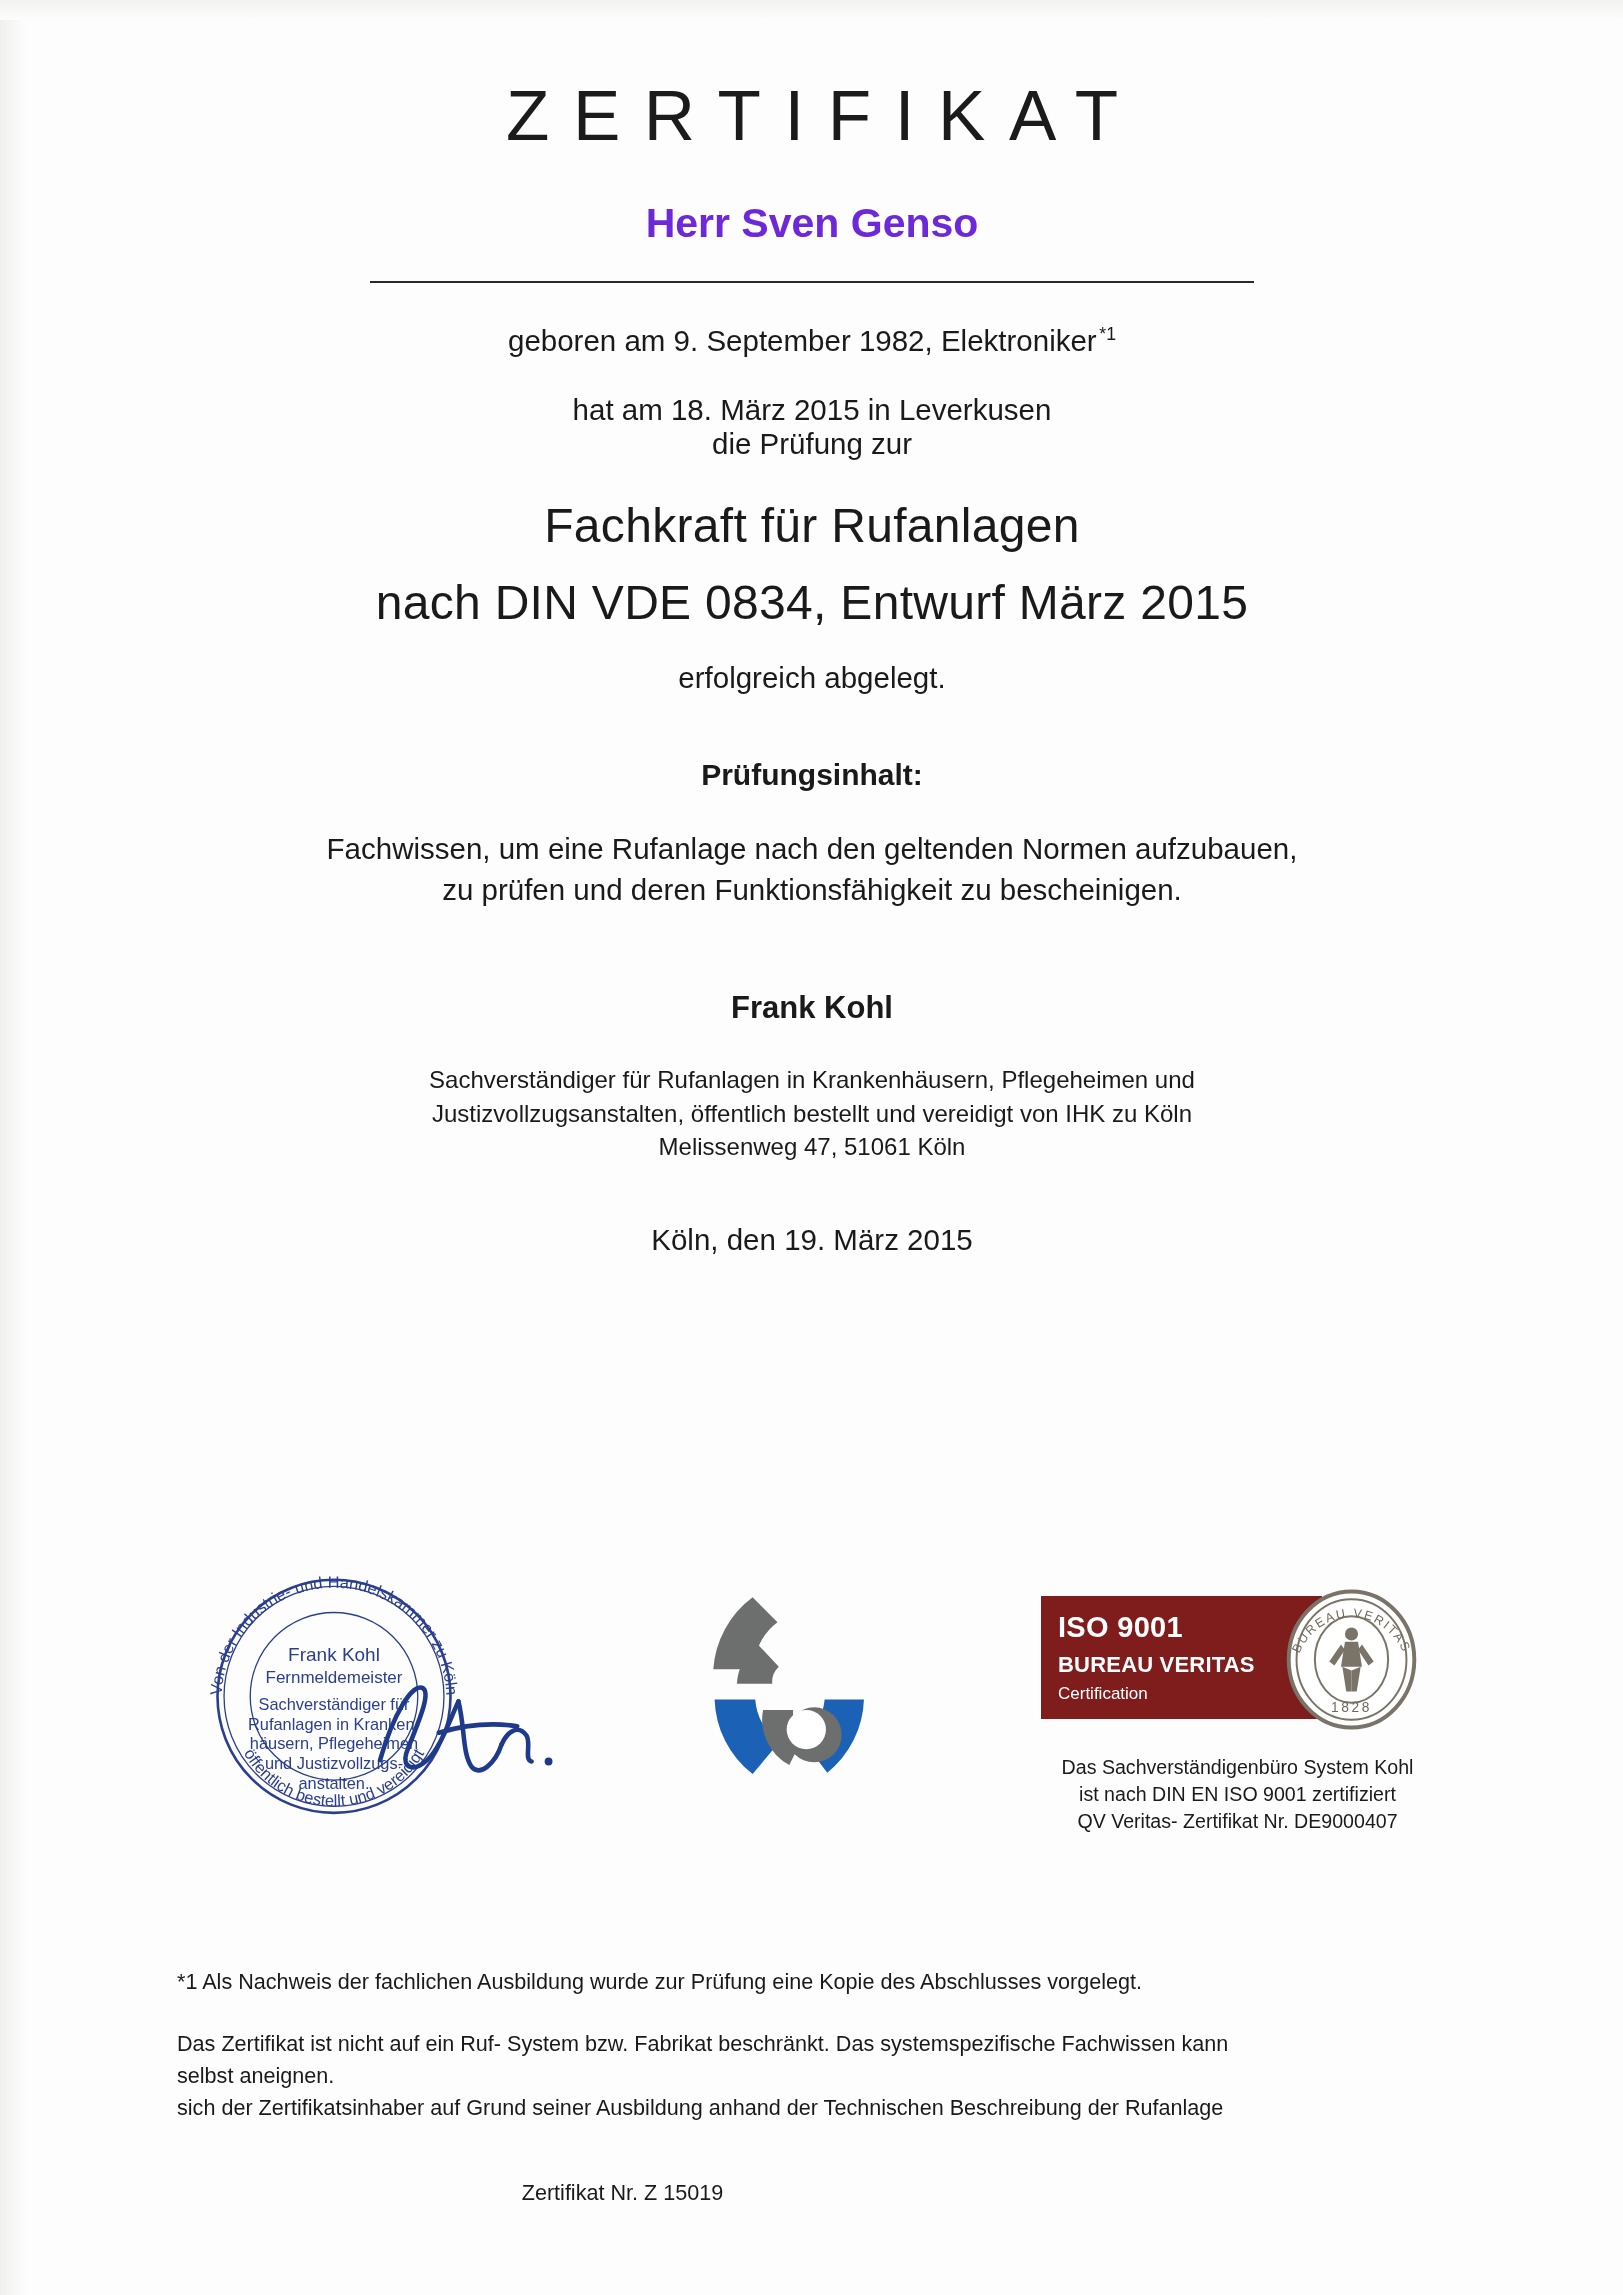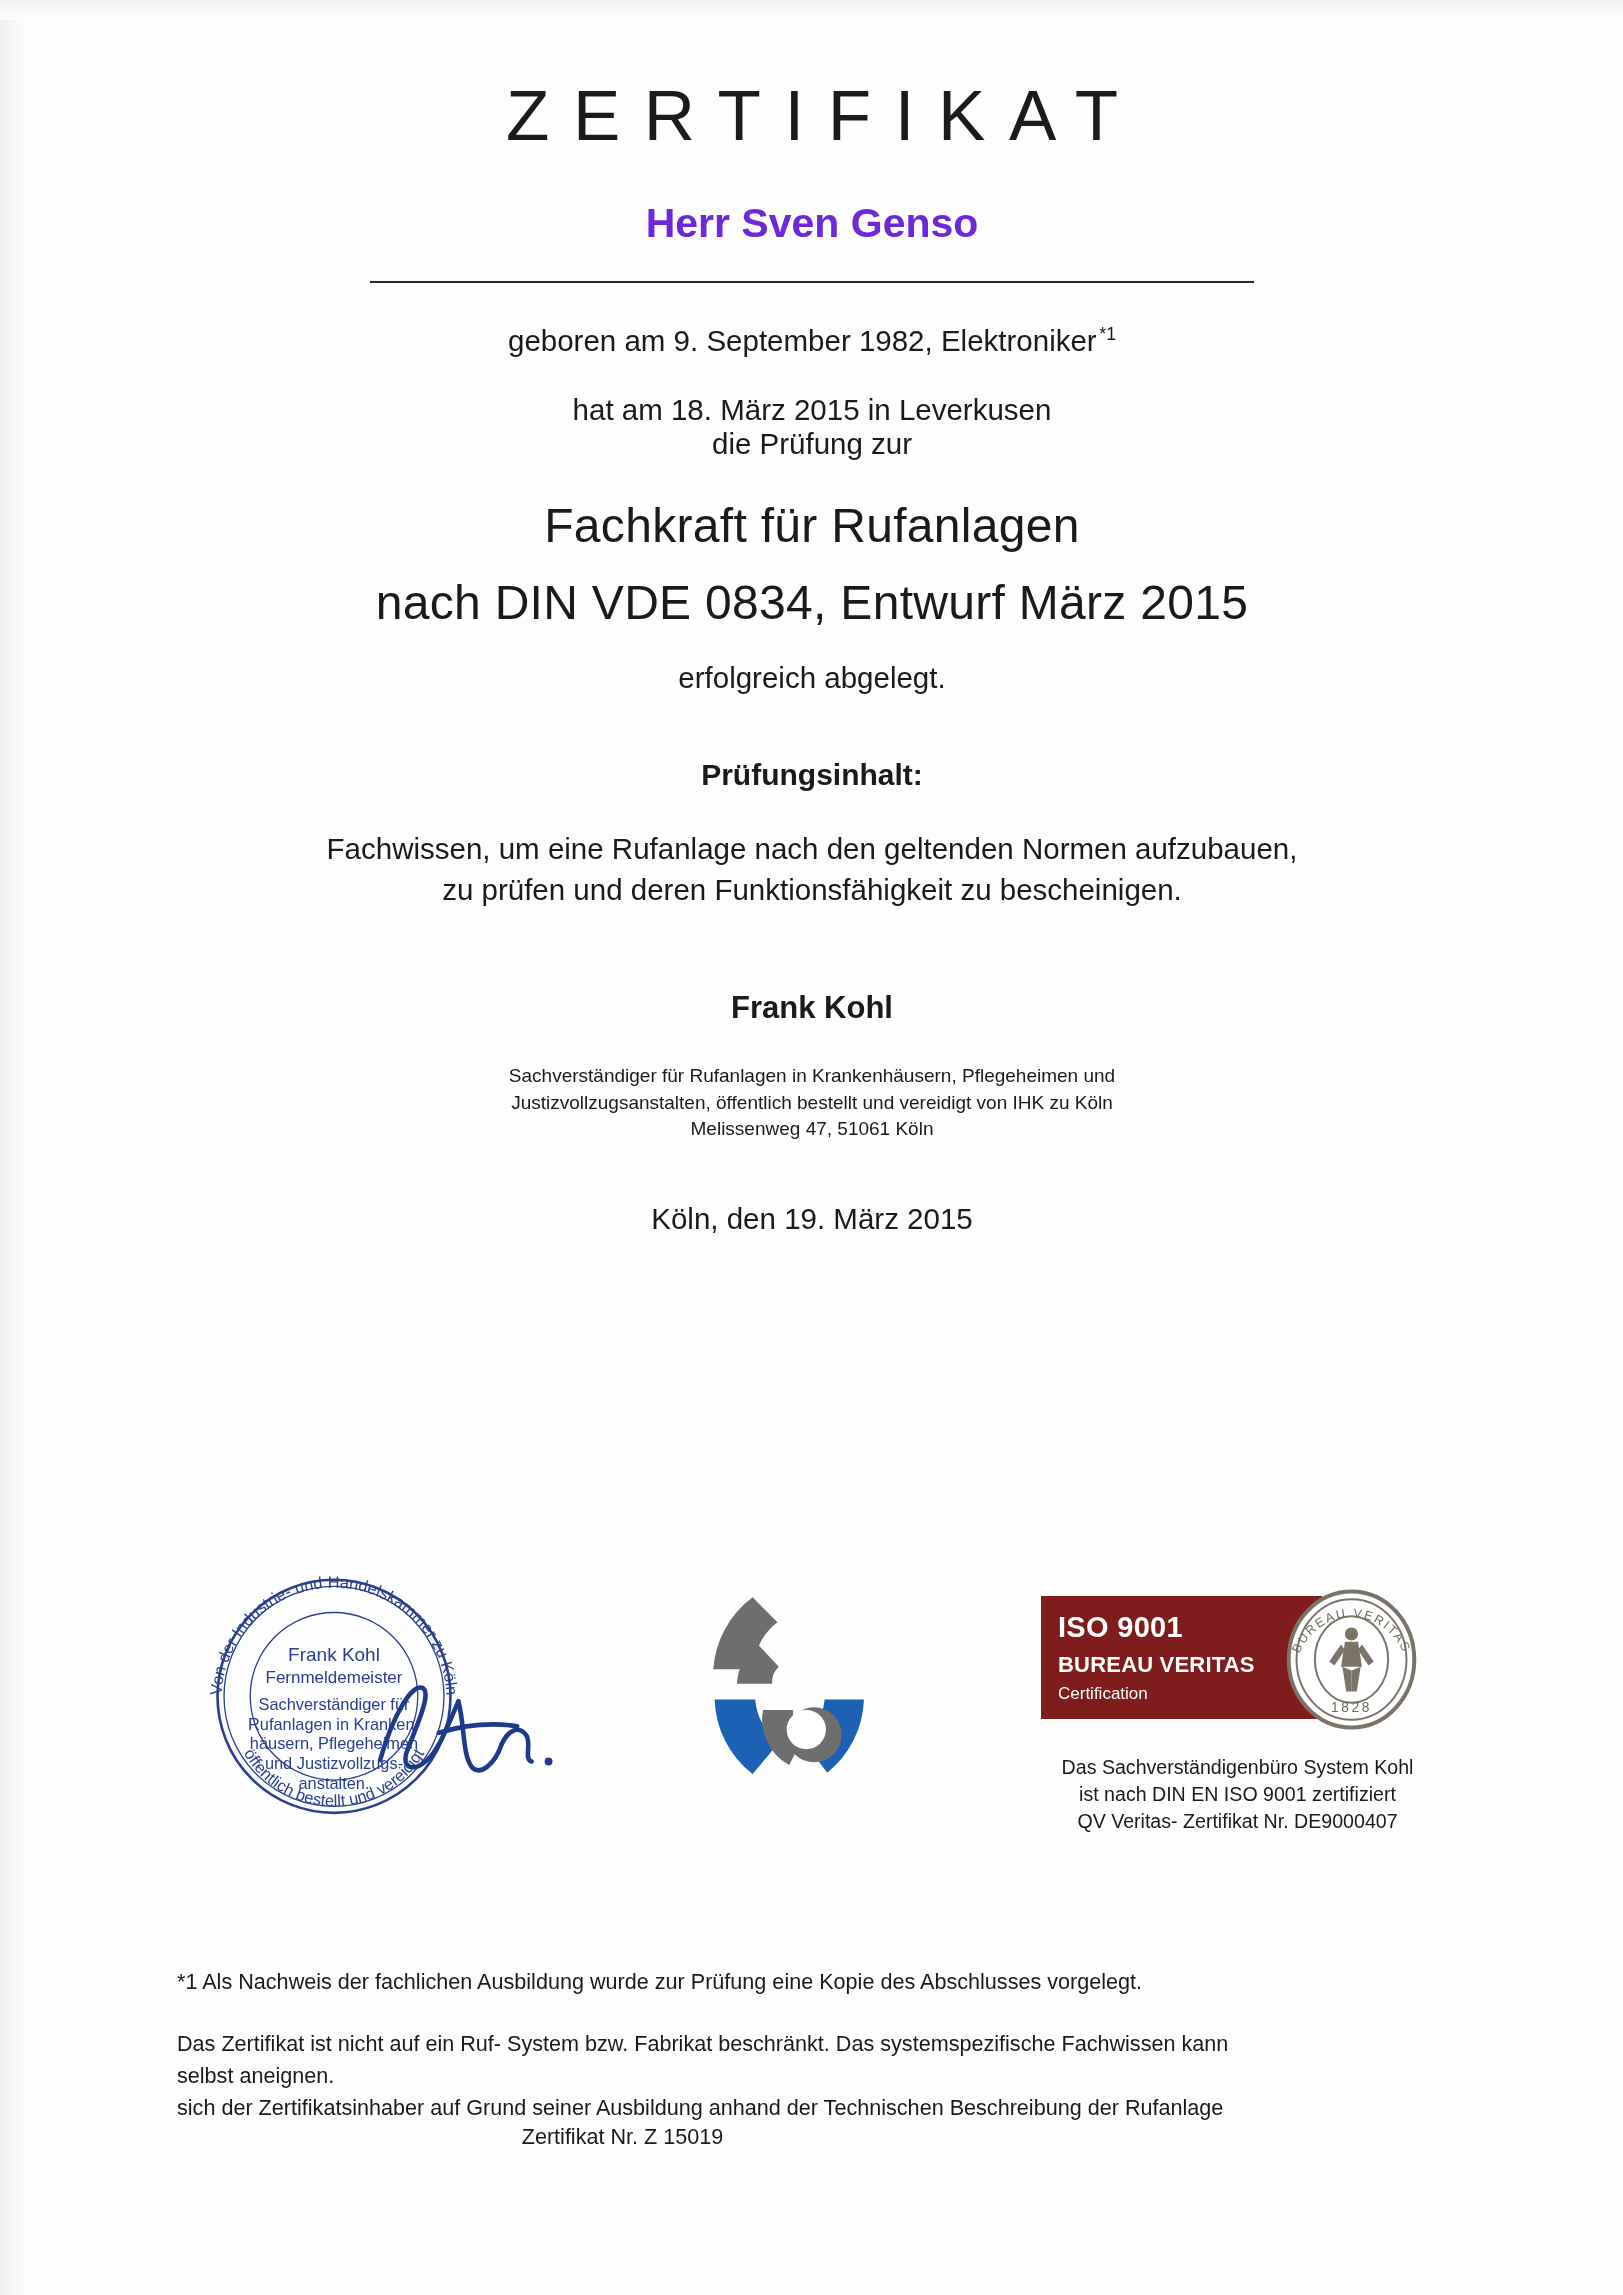--- a/index.html
+++ b/index.html
@@ -107,21 +107,21 @@
     font-size: 29.5px;
     line-height: 1.38;
   }
   .examiner-name {
     margin-top: 80px;
     font-size: 31px;
     font-weight: bold;
   }
   .examiner-desc {
     margin-top: 37px;
-    font-size: 19px;
+    font-size: 24px;
     line-height: 1.38;
   }
   .place-date {
     margin-top: 60px;
     font-size: 29.5px;
   }
 
   
   .marks-row {
     position: absolute;
@@ -222,20 +222,21 @@
   .fn1 {
     font-size: 21.6px;
     line-height: 1.4;
   }
   .fn2 {
     margin-top: 31px;
     font-size: 21.6px;
     line-height: 1.48;
   }
   .cert-number {
+    margin-top: 56px;
     text-align: center;
     font-size: 21.6px;
     padding-right: 340px;
   }
 </style>
 </head>
 <body>
 
 <div class="page">
   <div class="scan-edge-left"></div>

